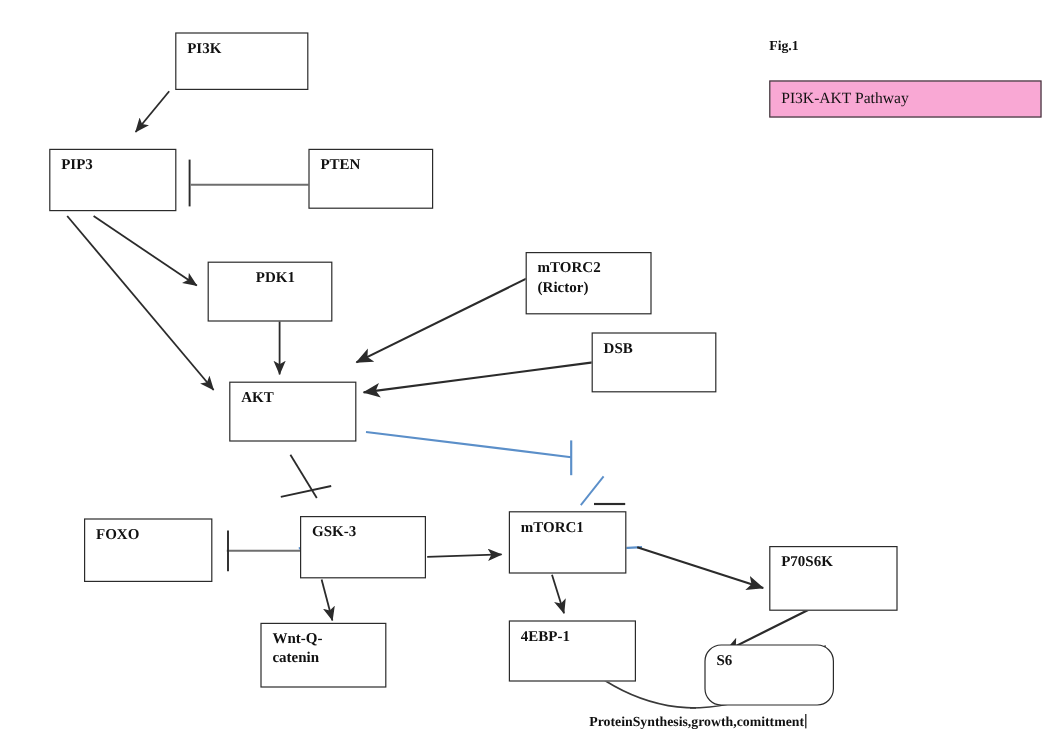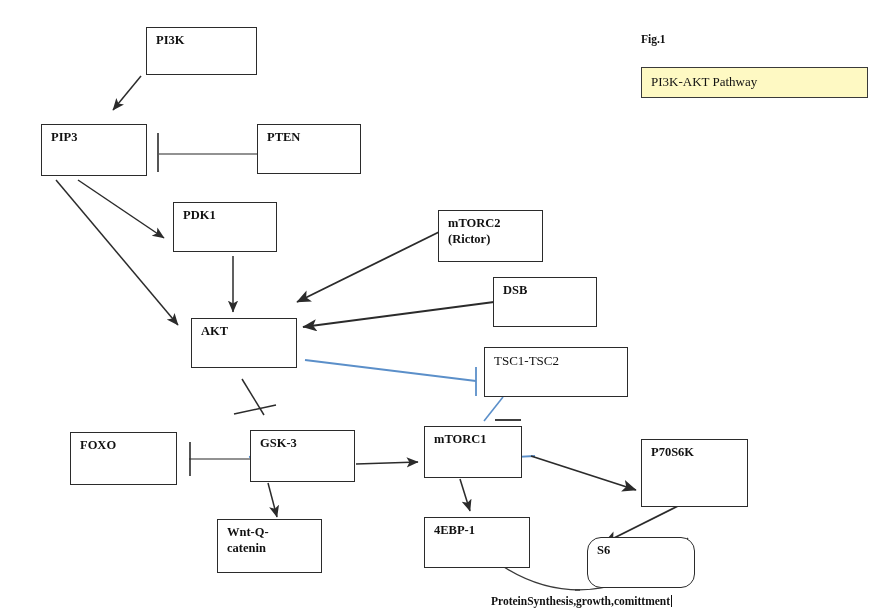--- a/index.html
+++ b/index.html
@@ -39,21 +39,21 @@
     white-space: pre-line;
   }
   .node.regular {
     font-weight: normal;
     font-size: 13px;
   }
   .title-box {
     position: absolute;
     box-sizing: border-box;
     border: 1.4px solid #3a3a3a;
-    background: #fef9c3;
+    background: #f9a8d4;
     font-family: "Liberation Serif", "DejaVu Serif", serif;
     font-weight: normal;
     font-size: 13px;
     color: #111111;
     padding: 6px 0 0 9px;
   }
   .fig-label {
     position: absolute;
     font-family: "Liberation Serif", "DejaVu Serif", serif;
     font-weight: bold;
@@ -169,38 +169,37 @@
       <path d="M575,590 C620,590 660,572 688,538" fill="none" stroke="#3a3a3a" stroke-width="1.3"></path>
     </g>
   </svg>
 
   <div class="node" style="left:106px; top:27px; width:111px; height:48px;margin-left:40px;">PI3K</div>
 
   <div class="node" style="left:41px; top:124px; width:106px; height:52px;">PIP3</div>
 
   <div class="node" style="left:257px; top:124px; width:104px; height:50px;">PTEN</div>
 
-  <div class="node" style="left:173px; top:202px; width:104px; height:50px;">PDK1</div>
+  <div class="node" style="left:173px; top:218px; width:104px; height:50px;text-align:center;">PDK1</div>
 
   <div class="node" style="left:438px; top:210px; width:105px; height:52px;">mTORC2
 (Rictor)</div>
 
   <div class="node" style="left:191px; top:318px; width:106px; height:50px;">AKT</div>
 
   <div class="node" style="left:493px; top:277px; width:104px; height:50px;">DSB</div>
 
-  <div class="node regular" style="left:484px; top:347px; width:144px; height:50px;">TSC1-TSC2</div>
 
   <div class="node" style="left:70px; top:432px; width:107px; height:53px;">FOXO</div>
 
   <div class="node" style="left:250px; top:430px; width:105px; height:52px;">GSK-3</div>
 
   <div class="node" style="left:424px; top:426px; width:98px; height:52px;">mTORC1</div>
 
-  <div class="node" style="left:641px; top:439px; width:107px; height:68px;">P70S6K</div>
+  <div class="node" style="left:641px; top:455px; width:107px; height:54px;">P70S6K</div>
 
   <div class="node" style="left:217px; top:519px; width:105px; height:54px;">Wnt-Q-
 catenin</div>
 
   <div class="node" style="left:424px; top:517px; width:106px; height:51px;">4EBP-1</div>
 
   <div class="node" style="left:587px; top:537px; width:108px; height:51px;border-radius:14px;">S6</div>
 
   <div class="fig-label" style="left:641px; top:33px;">Fig.1</div>
 

